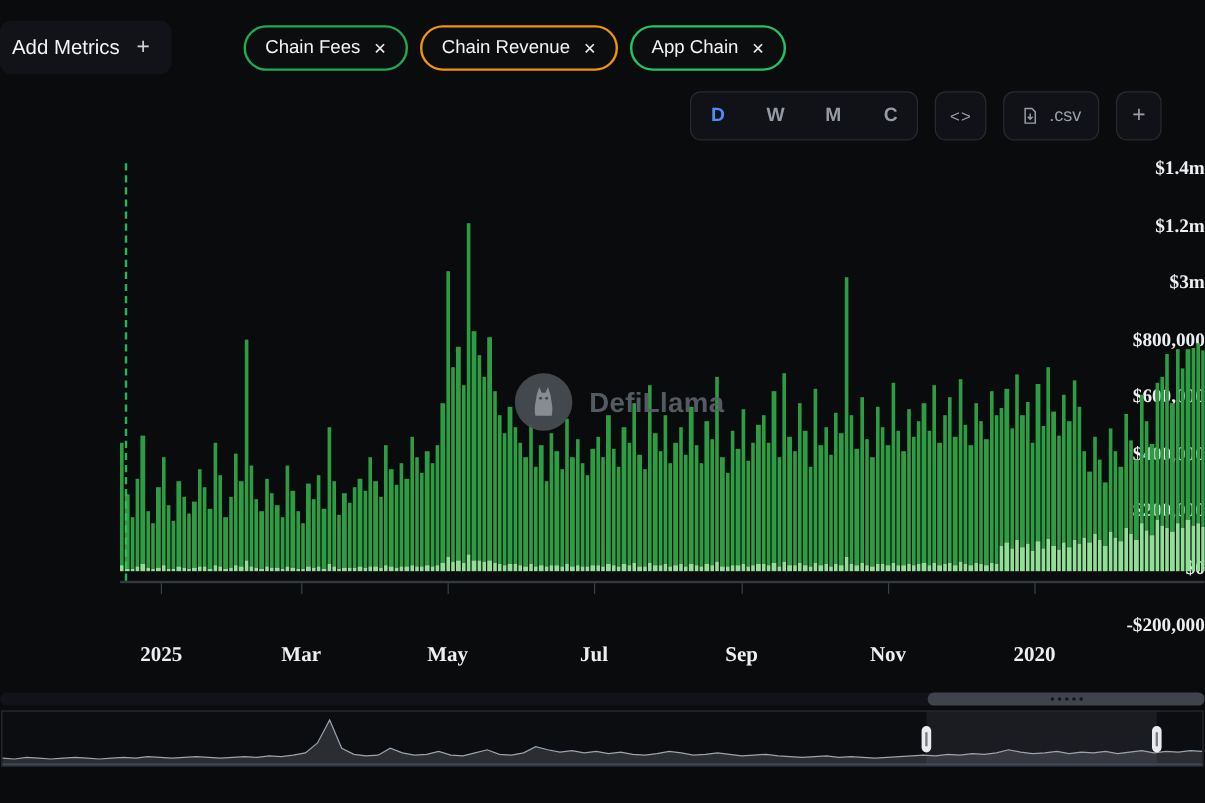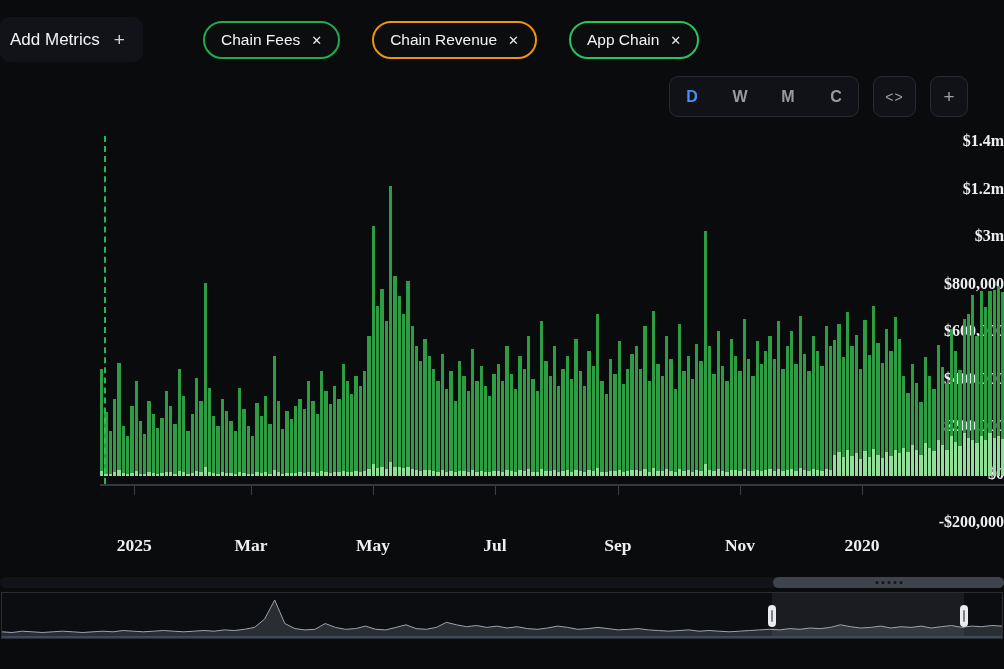--- a/index.html
+++ b/index.html
@@ -4,21 +4,21 @@
 <style>
   html,body{margin:0;padding:0;background:#0a0b0d;}
   .screen{position:relative;width:1004px;height:669px;background:#0a0b0d;overflow:hidden;
           font-family:"Liberation Sans",sans-serif;color:#eceef0;}
 
   
   .add-metrics{position:absolute;left:0;top:17px;height:45px;display:flex;align-items:center;
     gap:14px;padding:0 18px 0 10px;background:#121318;border-radius:10px;font-size:17px;
     color:#f2f4f6;cursor:pointer;}
   .add-metrics .plus{color:#cfd3d8;font-size:19px;font-weight:400;}
-  .pills{position:absolute;left:203px;top:21px;height:38px;display:flex;gap:32px;}
+  .pills{position:absolute;left:203px;top:21px;height:38px;display:flex;gap:10px;}
   .pill{display:flex;align-items:center;gap:11px;padding:0 16px;border:2px solid #2a2;
     border-radius:20px;font-size:15.5px;color:#f2f4f6;background:rgba(255,255,255,0.01);}
   .pill-close{font-size:13px;color:#e8eaec;cursor:pointer;}
   .currency{position:absolute;top:21px;right:33px;height:38px;display:flex;align-items:center;
     border:1px solid #2b2e35;border-radius:10px;background:#0e0f13;padding:0 4px;}
   .cur{padding:0 13px;font-size:16px;font-weight:600;cursor:pointer;}
   .cur.usd{color:#4d8df6;}
   .cur.pol{color:#878d95;}
   .cur-div{width:1px;height:16px;background:#2b2e35;}
 
@@ -98,20 +98,27 @@
 
   <div class="toolbar">
     <div class="tbtn intervals">
         <span class="iv active">D</span>
         <span class="iv">W</span>
         <span class="iv">M</span>
         <span class="iv">C</span>
       </div>
     <div class="tbtn embed">
       <span>&lt;&gt;</span>
+    </div>
+    <div class="tbtn csv">
+      <svg class="dl" viewBox="0 0 16 16">
+        <path d="M3.5 1.5h6l3 3v10h-9z"></path>
+          <path d="M8 6v5M5.8 8.9L8 11.1l2.2-2.2"></path>
+      </svg>
+      <span>.csv</span>
     </div>
     <div class="tbtn plusbtn">
       <span>+</span>
     </div>
   </div>
 
   <div>
       <span class="ylab" style="top: 132px;">$1.4m</span>
       <span class="ylab" style="top: 179.575px;">$1.2m</span>
       <span class="ylab" style="top: 227.15px;">$3m</span>
@@ -978,20 +985,29 @@
         <div style="height: 149.8px; background: rgb(46, 156, 67);"></div>
         <div style="height: 40.4px; background: rgb(143, 224, 150);"></div>
       </div>
       <div class="bar">
         <div style="height: 147.5px; background: rgb(46, 156, 67);"></div>
         <div style="height: 36.9px; background: rgb(143, 224, 150);"></div>
       </div>
     </div>
   <div class="cursor-line"></div>
 
+  <div class="watermark">
+    <svg class="wm-icon" viewBox="0 0 48 48">
+      <circle cx="24" cy="24" r="23" fill="#474b52"></circle>
+      <path d="M17.5 35c-1.5-7 .5-11 .8-16l2.2-7 2 4.5h3l2-4.5 2.2 7c.3 5 2.3 9 .8 16z" fill="#8d939b"></path>
+      <circle cx="21.6" cy="21" r="1.2" fill="#474b52"></circle>
+      <circle cx="26.4" cy="21" r="1.2" fill="#474b52"></circle>
+    </svg>
+    <span class="wm-text">DefiLlama</span>
+  </div>
 
   <div class="scrollbar">
     <div class="scroll-thumb" style="left: 77%; width: 23%;">
       <div class="grip">
         <i></i>
           <i></i>
           <i></i>
           <i></i>
           <i></i>
       </div>

